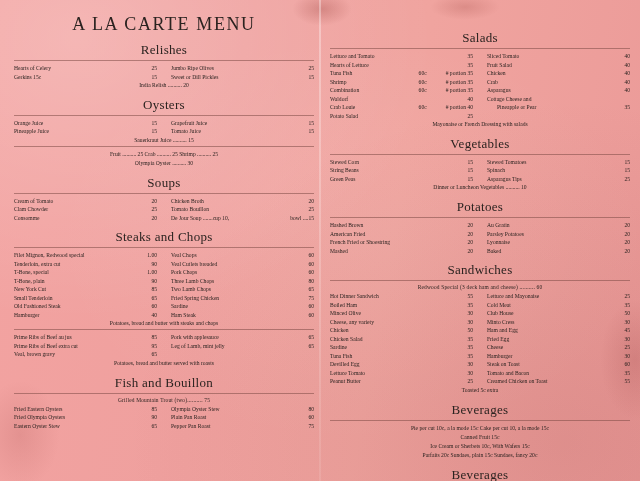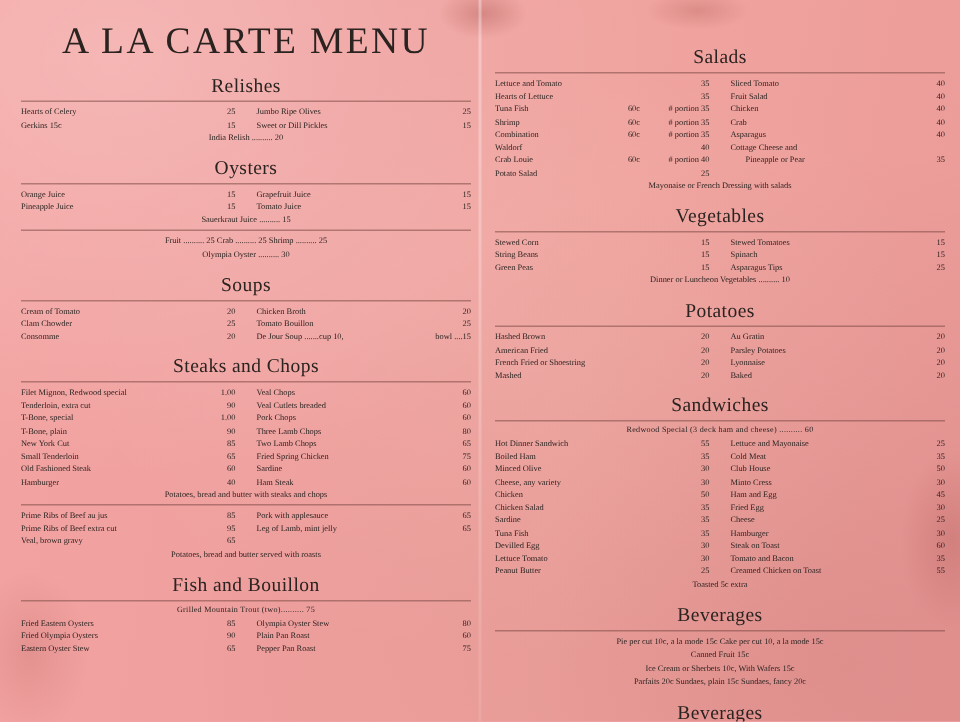--- a/index.html
+++ b/index.html
@@ -27,21 +27,21 @@
   .s4{left:-20px;top:380px;width:80px;height:110px;background:radial-gradient(ellipse at center, rgba(140,50,50,0.14), rgba(0,0,0,0) 70%);}
   .fold{position:absolute;left:319px;top:0;width:2px;height:481px;background:linear-gradient(to bottom, rgba(255,255,255,0.35), rgba(255,255,255,0.10));}
 
   .page{position:absolute;inset:0;}
   .col{position:absolute;top:0;}
   .left{left:14px;width:300px;}
   .right{left:330px;width:300px;}
 
   .title{
     text-align:center;
-    font-size:25px;
+    font-size:18px;
     letter-spacing:1.6px;
     font-weight:400;
     margin-top:14px;
     font-variant:small-caps;
   }
   .sec{
     text-align:center;
     font-size:13px;
     margin:7px 0 2px;
     letter-spacing:.3px;

